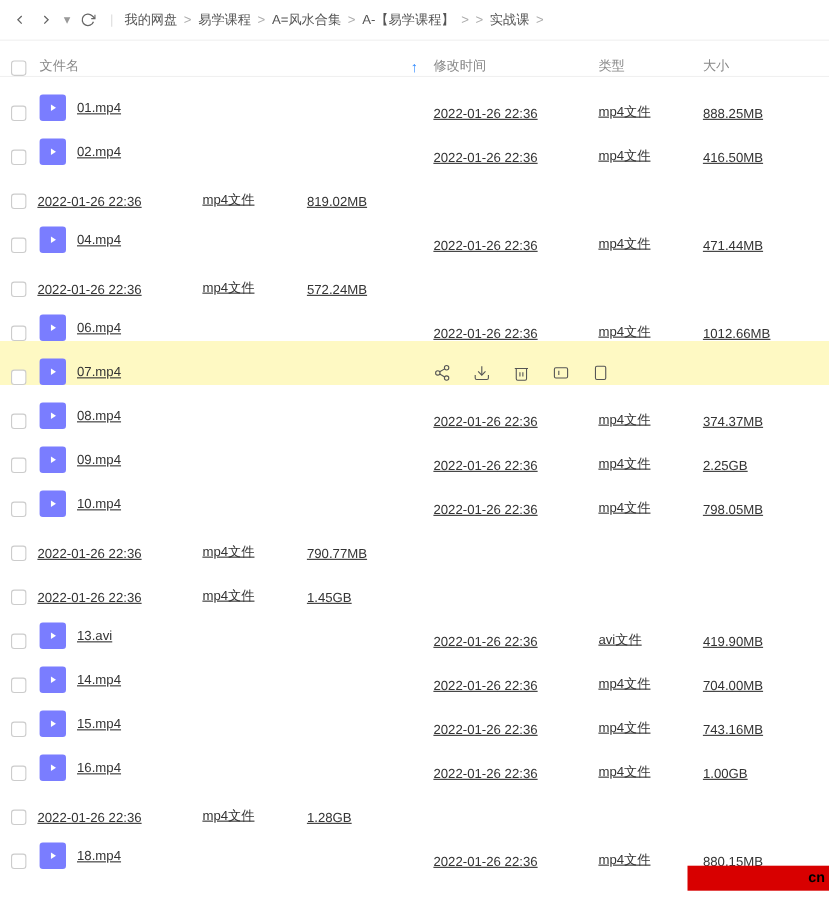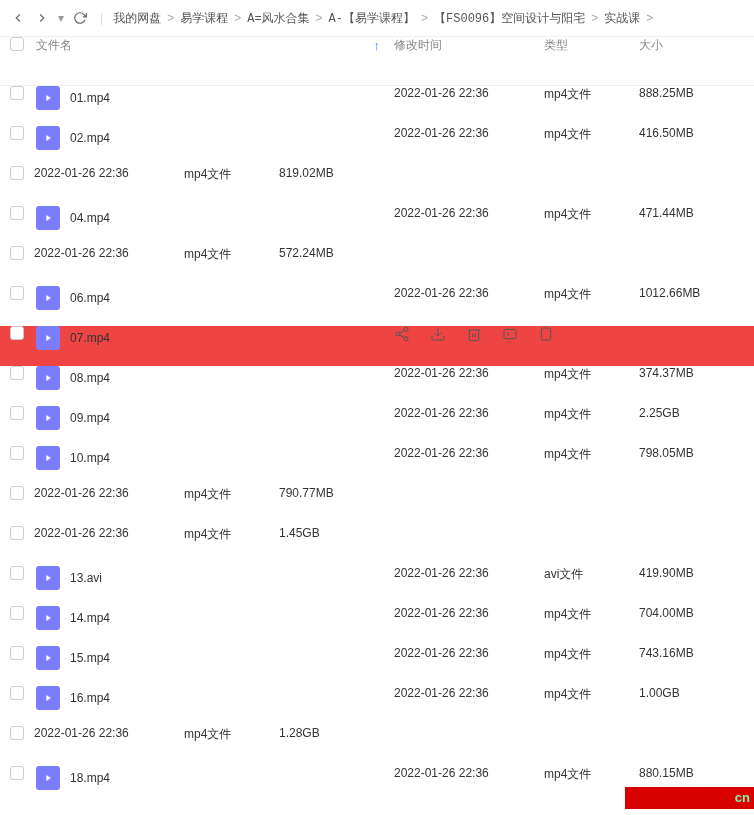--- a/index.html
+++ b/index.html
@@ -2,39 +2,39 @@
 <html><head>
 <meta charset="utf-8">
 <style>
 * { margin: 0; padding: 0; box-sizing: border-box; }
 body { font-family: "Microsoft YaHei", "PingFang SC", Arial, sans-serif; font-size: 12px; color: #333; background: #fff; width: 754px; }
 .toolbar { display: flex; align-items: center; height: 36px; padding: 0 8px; gap: 4px; }
 .nav-btn { width: 20px; height: 20px; display: flex; align-items: center; justify-content: center; cursor: pointer; color: #666; }
 .nav-btn svg { width: 14px; height: 14px; }
 .sep-dot { color: #999; padding: 0 2px; }
 .breadcrumbs { display: flex; align-items: center; gap: 6px; overflow: hidden; white-space: nowrap; color: #555; }
-.crumb { cursor: pointer; color: #555; font-family: Liberation Mono, monospace; }
+.crumb { cursor: pointer; color: #555; }
 .crumb-sep { color: #aaa; }
-.header-row { display: flex; align-items: flex-start; height: 50px; border-top: 1px solid #f0f0f0; border-bottom: 1px solid #f0f0f0; color: #888; }
+.header-row { display: flex; align-items: flex-end; height: 34px; border-top: 1px solid #f0f0f0; border-bottom: 1px solid #f0f0f0; color: #888; }
 .col-check { width: 34px; display: flex; justify-content: center; }
 .col-name { flex: 1; display: flex; align-items: center; padding-left: 2px; }
 .col-time { width: 150px; }
 .col-type { width: 95px; }
 .col-size { width: 115px; }
 .sort-arrow { margin-left: auto; margin-right: 14px; color: #2f8aff; font-size: 13px; }
 input[type="checkbox"] { width: 14px; height: 14px; border: 1px solid #ccc; border-radius: 3px; appearance: none; cursor: pointer; background: #fff; }
-.file-row { display: flex; align-items: flex-start; height: 40px; }
-.file-row.hover { background: #ef4444; }
+.file-row { display: flex; align-items: flex-end; height: 40px; text-decoration: underline; }
+.file-row.hover { background: #fef9c3; }
 .file-icon { width: 24px; height: 24px; background: #7a7dff; border-radius: 3px; display: flex; align-items: center; justify-content: center; margin-right: 10px; flex-shrink: 0; }
 .file-icon svg { width: 10px; height: 10px; fill: #fff; }
 .file-name { color: #333; }
 .row-actions { display: flex; gap: 20px; padding-left: 0; align-items: center; }
 .row-actions svg { width: 16px; height: 16px; cursor: pointer; color: #555; }
 .watermark { position: fixed; right: 0; bottom: 6px; background: #d80000; color: #d80000; font-size: 13px; font-weight: bold; padding: 2px 4px; }
-.watermark .cn { color: #86efac; margin-left: 19px; }
+.watermark .cn { color: #000000; margin-left: 19px; }
 </style>
 </head>
 <body>
 
 <div class="toolbar">
   <div class="nav-btn">
       <svg viewBox="0 0 24 24" fill="none" stroke="currentColor" stroke-width="2">
         <polyline points="15 18 9 12 15 6"></polyline>
       </svg>
     </div>
@@ -53,21 +53,20 @@
   <span style="color:#ddd;padding:0 6px">|</span>
   <div class="breadcrumbs" id="crumbs">
       <span class="crumb">我的网盘</span>
       <span class="crumb-sep">&gt;</span>
       <span class="crumb">易学课程</span>
       <span class="crumb-sep">&gt;</span>
       <span class="crumb">A=风水合集</span>
       <span class="crumb-sep">&gt;</span>
       <span class="crumb">A-【易学课程】</span>
       <span class="crumb-sep">&gt;</span>
-      <span class="crumb">【FS0096】空间设计与阳宅</span>
       <span class="crumb-sep">&gt;</span>
       <span class="crumb">实战课</span>
       <span class="crumb-sep">&gt;</span>
     </div>
 </div>
 
 <div class="header-row">
   <div class="col-check">
       <input type="checkbox" style="">
     </div>

